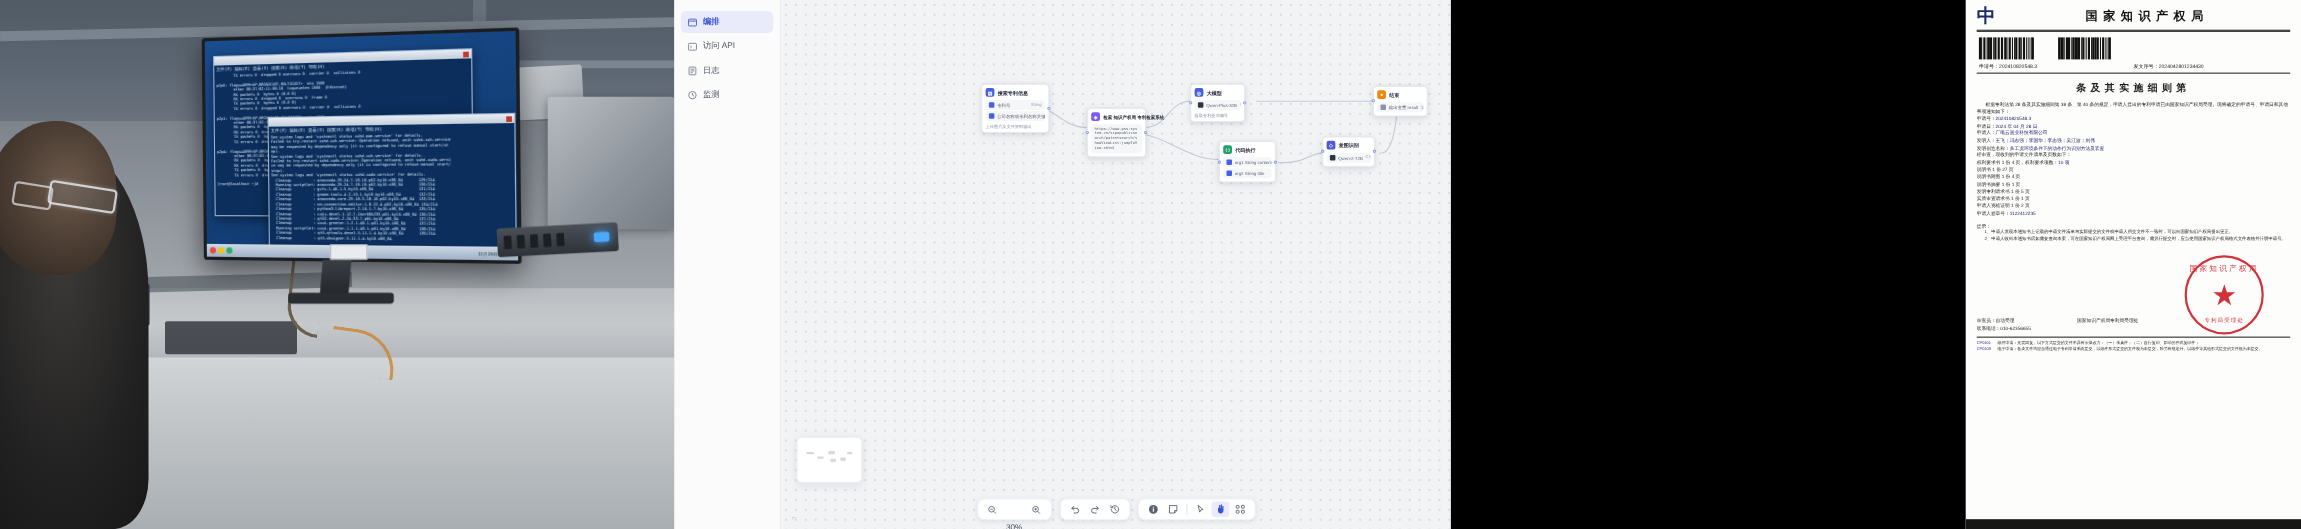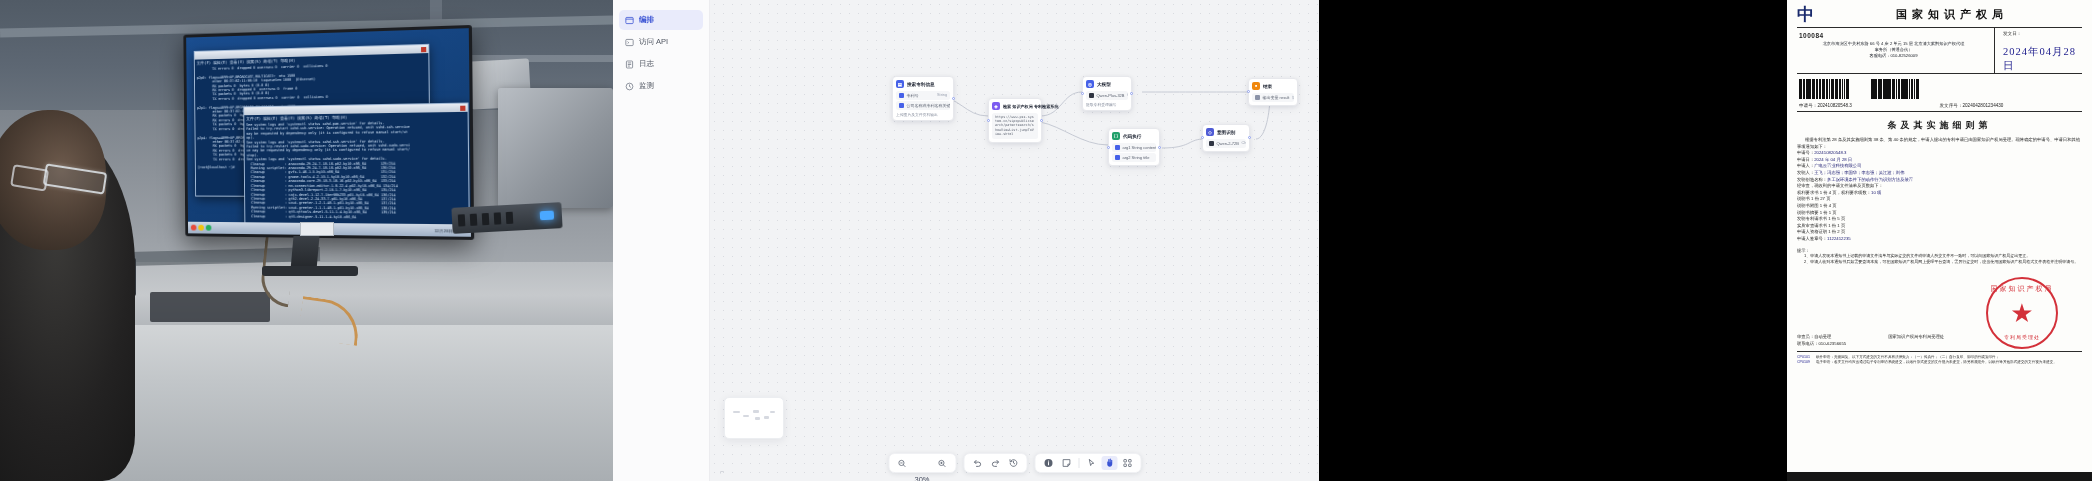--- a/index.html
+++ b/index.html
@@ -664,32 +664,20 @@
   <div class="doc-gap"></div>
 
   <div class="doc-panel">
 
     <div class="doc-hdr">
       <span class="doc-logo">中</span>
       <span class="doc-org">国家知识产权局</span>
     </div>
     <div class="doc-rule"></div>
 
-    <div class="doc-addr-row">
-      <div class="doc-addr">
-        <div class="doc-zip">100084</div>
-        <div class="doc-addr-l">北京市海淀区中关村东路 66 号 4 座 2 单元 15 层 北京清大紫荆知识产权代理</div>
-        <div class="doc-addr-l">事务所（普通合伙）</div>
-        <div class="doc-addr-l">客服电话：010-82526009</div>
-      </div>
-      <div class="doc-daten">
-        <div class="doc-datelbl">发文日：</div>
-        <div class="doc-dateval">2024年04月28日</div>
-      </div>
-    </div>
     <div class="doc-rule"></div>
 
     <div class="barcodes">
       <div class="bc">
         <i style="width:1.6px"></i>
           <i style="width:.8px"></i>
           <i style="width:2.4px"></i>
           <i style="width:.8px"></i>
         <i style="width:1.2px"></i>
           <i style="width:2px"></i>

